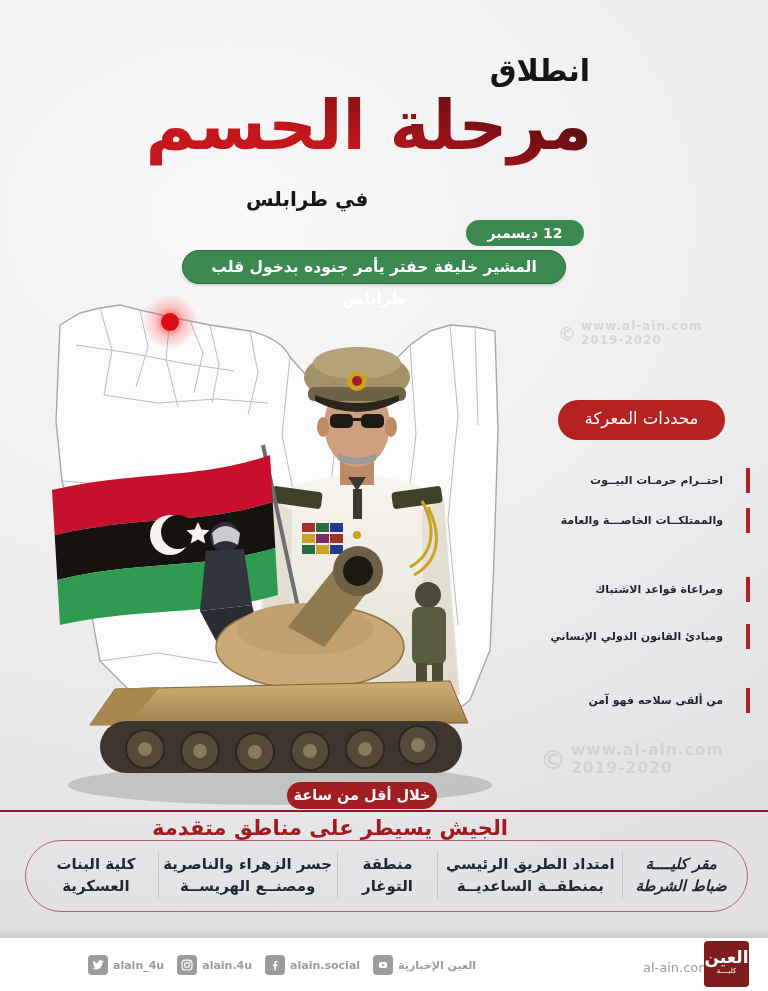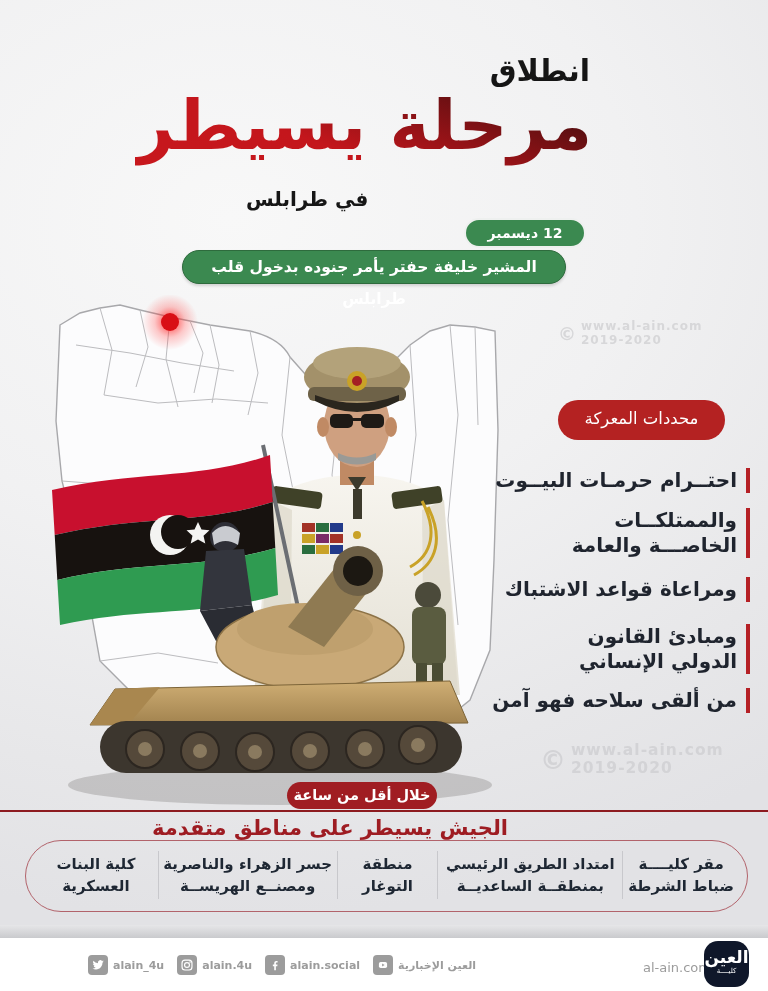--- a/index.html
+++ b/index.html
@@ -27,45 +27,45 @@
   .wm { display:flex; align-items:center; gap:4px; color:#d7d7d9; font-weight:bold; }
   .wm-top { left:558px; top:320px; font-size:12px; letter-spacing:1px; }
   .wm-top .wm-c { font-size:18px; }
   .wm-bottom { left:540px; top:742px; font-size:15.5px; color:#d3d3d6; letter-spacing:1px; }
   .wm-bottom .wm-c { font-size:26px; }
   .wm-lines span { display:block; line-height:1.15; }
 
   
   .rules-badge { left:558px; top:400px; width:167px; height:40px; background:#b42222; border-radius:21px;
             color:#fff; font-size:16.5px; font-weight:normal; text-align:center; line-height:38px; direction:rtl; }
-  .rule { right:18px; direction:rtl; text-align:right; color:#1f242e; font-size:20px; font-weight:bold;
-            line-height:25px; border-right:4.5px solid #b52025; padding-right:9px; white-space:nowrap; }
+  .rule { right:18px; direction:rtl; text-align:right; color:#1f242e; font-size:11px; font-weight:bold;
+            line-height:25px; border-right:4.5px solid #b52025; padding-right:23px; white-space:nowrap; }
   .rule.two { white-space:normal; width:212px; }
   .r1 { top:468px; } .r2 { top:508px; } .r3 { top:577px; } .r4 { top:612px;margin-top:12px; } .r5 { top:688px; }
 
   
   .hour-badge { left:287px; top:782px; width:150px; height:27px; background:#a01d22; border-radius:14px;
             color:#fff; font-size:14.5px; font-weight:bold; text-align:center; line-height:26px; direction:rtl; }
   .redline { left:0; top:810px; width:768px; height:2px; background:#8d1b20; }
   .headline { left:20px; top:816px; width:620px; text-align:center; font-size:21px; font-weight:bold; color:#9e1c22; direction:rtl; }
   .locbox { left:25px; top:840px; width:723px; height:72px; border:1.5px solid #b2636b; border-radius:36px;
             display:flex; direction:rtl; align-items:flex-start; padding:0 8px; }
   .loccell { padding-top:12px; text-align:center; font-size:15px; font-weight:bold; color:#1e2733; line-height:22px; direction:rtl; }
-  .c1{width:116px;} .c2{width:184px;} .c3{width:100px;} .c4{width:178px;} .c5{width:124px;}
+  .c1{width:116px;font-style:italic;} .c2{width:184px;} .c3{width:100px;} .c4{width:178px;} .c5{width:124px;}
   .locsep { width:1px; height:48px; background:#c8c8cc; margin-top:10px; }
 
   
   .band { left:0; top:925px; width:768px; height:13px; background:linear-gradient(to bottom,#e6e6e8,#c9cacd); }
   .footer { left:0; top:938px; width:768px; height:53px; background:#ffffff; }
   .social { left:88px; top:17px; display:flex; align-items:flex-end; gap:13px; position:absolute; }
   .sitem { display:flex; align-items:center; gap:5px; }
   .sicon { width:20px; height:20px; background:#9c9c9c; border-radius:4px; display:flex; align-items:center; justify-content:center; }
   .slabel { font-size:11px; color:#9c9c9c; font-weight:bold; }
   .site { position:absolute; left:643px; top:22px; font-size:13px; color:#9c9c9c; }
-  .logo { position:absolute; left:704px; top:3px; width:45px; height:46px; background:#0f172a; border-radius:14px;
+  .logo { position:absolute; left:704px; top:3px; width:45px; height:46px; background:#7f1d1d; border-radius:4px;
           color:#fff; text-align:center; overflow:hidden; }
   .logo .l1 { display:block; font-size:17px; font-weight:bold; margin-top:6px; }
   .logo .l2 { display:block; font-size:7px; }
 </style>
 </head>
 <body>
 
 <div class="page">
 
   <svg class="abs" style="left:20px; top:295px;" width="500" height="510" viewBox="0 0 500 510">
@@ -188,21 +188,21 @@
           <circle cx="180" cy="456" r="7"></circle>
           <circle cx="235" cy="457" r="7"></circle>
         <circle cx="290" cy="456" r="7"></circle>
           <circle cx="345" cy="454" r="7"></circle>
           <circle cx="398" cy="450" r="7"></circle>
       </g>
     </g>
   </svg>
 
   <div class="abs kicker">انطلاق</div>
-  <div class="abs title">مرحلة يسيطر</div>
+  <div class="abs title">مرحلة الحسم</div>
   <div class="abs subtitle">في طرابلس</div>
   <div class="abs date-badge">12 ديسمبر 2019</div>
   <div class="abs banner">المشير خليفة حفتر يأمر جنوده بدخول قلب طرابلس</div>
 
   <div class="abs wm wm-top">
     <span class="wm-c">©</span>
     <span class="wm-lines">
       <span>www.al-ain.com</span>
       <span>2019-2020</span>
     </span>

